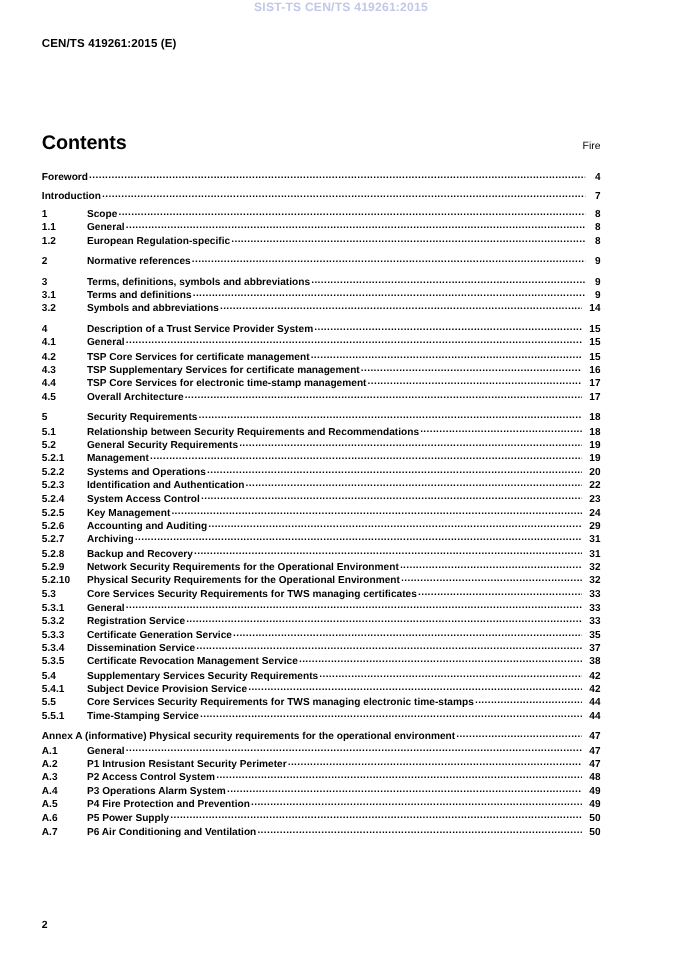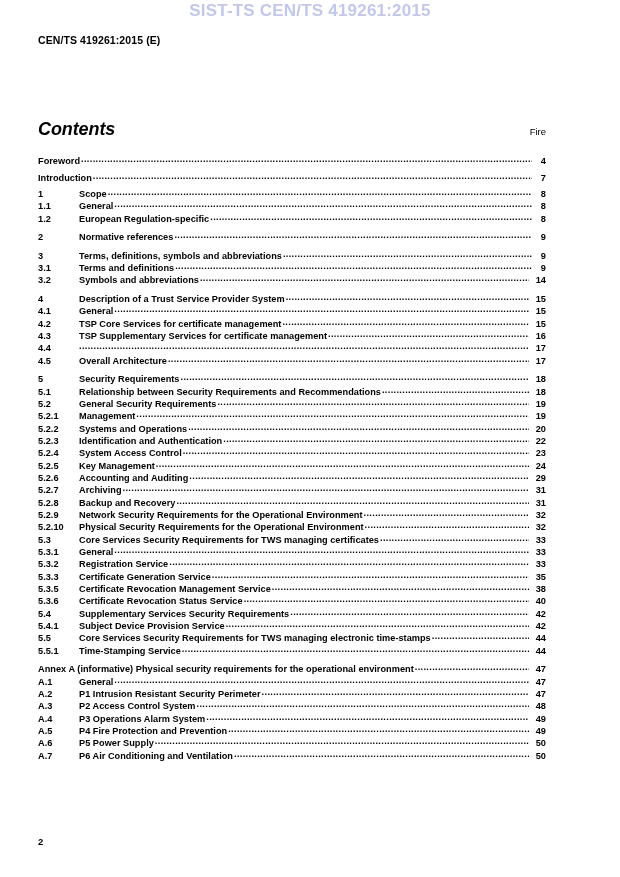--- a/index.html
+++ b/index.html
@@ -23,21 +23,21 @@
     background: #ffffff;
   }
 
   
   .watermark {
     position: absolute;
     top: 1px;
     left: 0;
     width: 620px;
     text-align: center;
-    font-size: 17px;
+    font-size: 11px;
     font-weight: bold;
     letter-spacing: 0.2px;
     color: #c3c7e8;
     white-space: nowrap;
   }
 
   
   .doc-header {
     position: absolute;
     top: 34px;
@@ -54,21 +54,20 @@
     left: 38px;
     width: 508px;
     display: flex;
     align-items: baseline;
     justify-content: space-between;
   }
   .contents-title {
     font-size: 18px;
     font-weight: bold;
     letter-spacing: -0.1px;
-    font-style: italic;
   }
   .page-label {
     font-size: 9.5px;
     font-weight: normal;
   }
 
   
   .toc {
     position: absolute;
     top: 155px;
@@ -222,20 +221,21 @@
         <span class="pnum">15</span>
       </div>
       <div class="toc-entry">
         <span class="num">4.3</span>
         <span class="label">TSP Supplementary Services for certificate management</span>
         <span class="dots"></span>
         <span class="pnum">16</span>
       </div>
       <div class="toc-entry">
         <span class="num">4.4</span>
+        <span class="label">TSP Core Services for electronic time-stamp management</span>
         <span class="dots"></span>
         <span class="pnum">17</span>
       </div>
       <div class="toc-entry">
         <span class="num">4.5</span>
         <span class="label">Overall Architecture</span>
         <span class="dots"></span>
         <span class="pnum">17</span>
       </div>
       <div class="toc-entry gap-before">
@@ -334,30 +334,30 @@
         <span class="dots"></span>
         <span class="pnum">33</span>
       </div>
       <div class="toc-entry">
         <span class="num">5.3.3</span>
         <span class="label">Certificate Generation Service</span>
         <span class="dots"></span>
         <span class="pnum">35</span>
       </div>
       <div class="toc-entry">
+        <span class="num">5.3.4</span>
+        <span class="label">Dissemination Service</span>
+        <span class="dots"></span>
+        <span class="pnum">37</span>
+      </div>
+      <div class="toc-entry">
         <span class="num">5.3.5</span>
         <span class="label">Certificate Revocation Management Service</span>
         <span class="dots"></span>
         <span class="pnum">38</span>
-      </div>
-      <div class="toc-entry">
-        <span class="num">5.3.6</span>
-        <span class="label">Certificate Revocation Status Service</span>
-        <span class="dots"></span>
-        <span class="pnum">40</span>
       </div>
       <div class="toc-entry">
         <span class="num">5.4</span>
         <span class="label">Supplementary Services Security Requirements</span>
         <span class="dots"></span>
         <span class="pnum">42</span>
       </div>
       <div class="toc-entry">
         <span class="num">5.4.1</span>
         <span class="label">Subject Device Provision Service</span>

